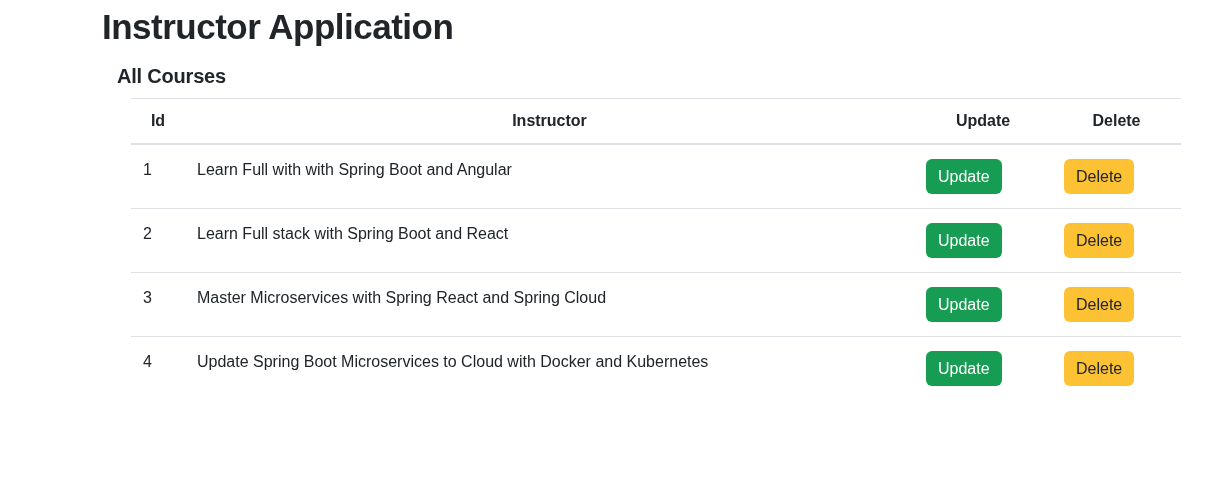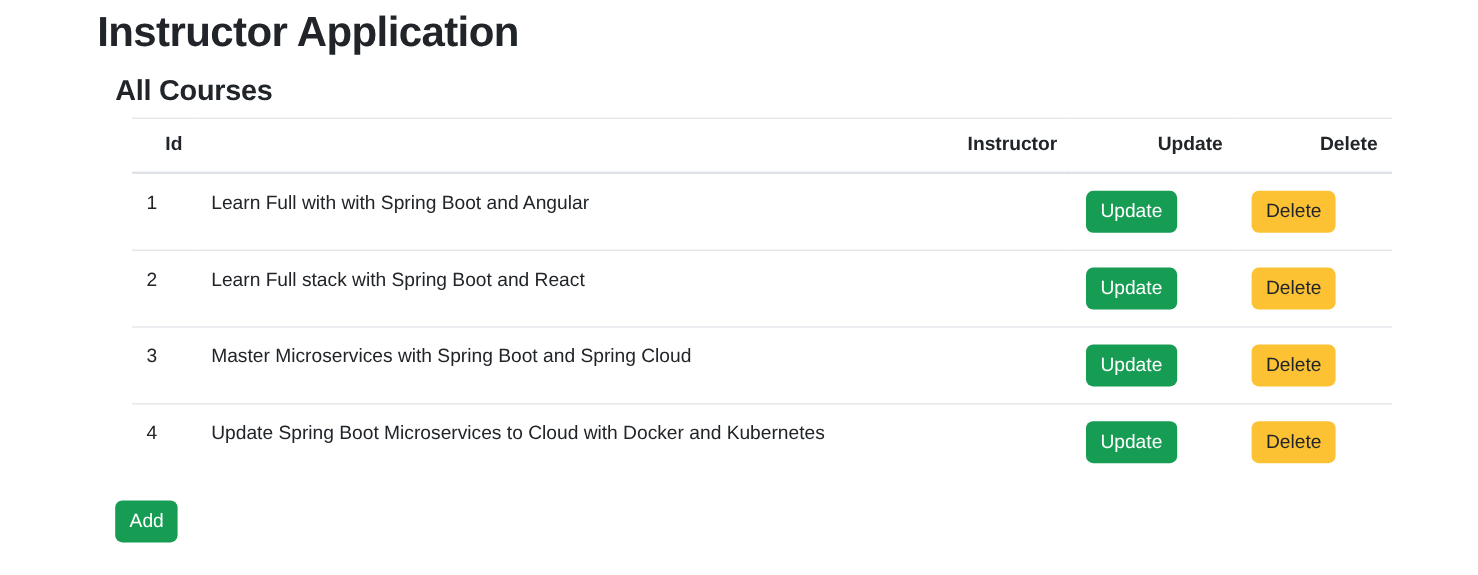--- a/index.html
+++ b/index.html
@@ -10,51 +10,51 @@
   }
   *{box-sizing:border-box;}
   html,body{margin:0;padding:0;}
   body{
     width:1232px;height:479px;
     background:#ffffff;
     color:var(--text);
     font-family:"Liberation Sans","DejaVu Sans",sans-serif;
     overflow:hidden;
   }
-  .page{padding-top:6px;}
+  .page{padding-top:6px;padding-left:21px;}
   h1.page-title{
     margin:0 0 0 81px;
     font-size:35px;
     line-height:1.2;
     font-weight:700;
     letter-spacing:-0.5px;
   }
   .section{
     margin-left:96px;
     width:1064px;
   }
   h2.section-heading{
     margin:15px 0 9px 0;
-    font-size:24px;
+    font-size:20px;
     line-height:26px;
     font-weight:700;
     letter-spacing:-0.2px;
   }
   table.courses{
     margin-left:14px;
     width:1050px;
     border-collapse:collapse;
     table-layout:fixed;
   }
   .col-id{width:54px;}
   .col-desc{width:729px;}
   .col-update{width:138px;}
   .col-delete{width:129px;}
   table.courses thead th{
-    text-align:right;
+    text-align:center;
     font-size:16px;
     font-weight:700;
     line-height:22px;
     padding:11px 12px;
     border-top:1px solid var(--border);
     border-bottom:2px solid var(--border);
     color:var(--text);
   }
   table.courses tbody td{
     padding:14px 12px;
@@ -122,38 +122,35 @@
           <td>Learn Full stack with Spring Boot and React</td>
           <td>
             <button class="btn btn-success">Update</button>
           </td>
           <td>
             <button class="btn btn-warning">Delete</button>
           </td>
         </tr>
         <tr>
           <td>3</td>
-          <td>Master Microservices with Spring Boot and Spring Cloud</td>
+          <td>Master Microservices with Spring React and Spring Cloud</td>
           <td>
             <button class="btn btn-success">Update</button>
           </td>
           <td>
             <button class="btn btn-warning">Delete</button>
           </td>
         </tr>
         <tr>
           <td>4</td>
           <td>Update Spring Boot Microservices to Cloud with Docker and Kubernetes</td>
           <td>
             <button class="btn btn-success">Update</button>
           </td>
           <td>
             <button class="btn btn-warning">Delete</button>
           </td>
         </tr>
       </tbody>
     </table>
 
-    <div class="add-wrap">
-      <button class="btn btn-success">Add</button>
-    </div>
   </div>
 </div>
 
 </body></html>

